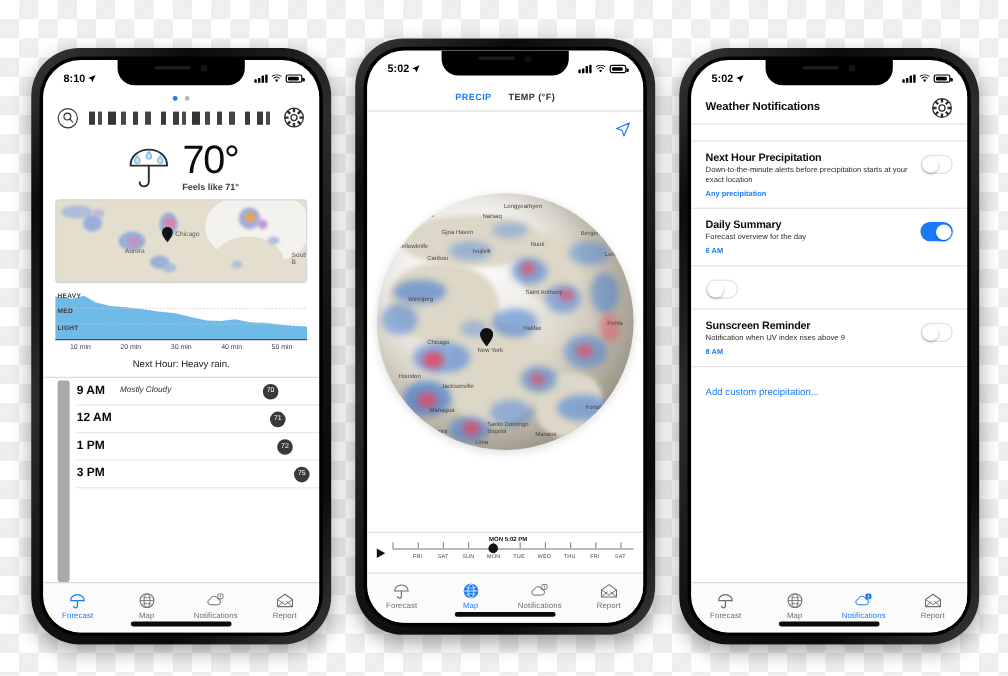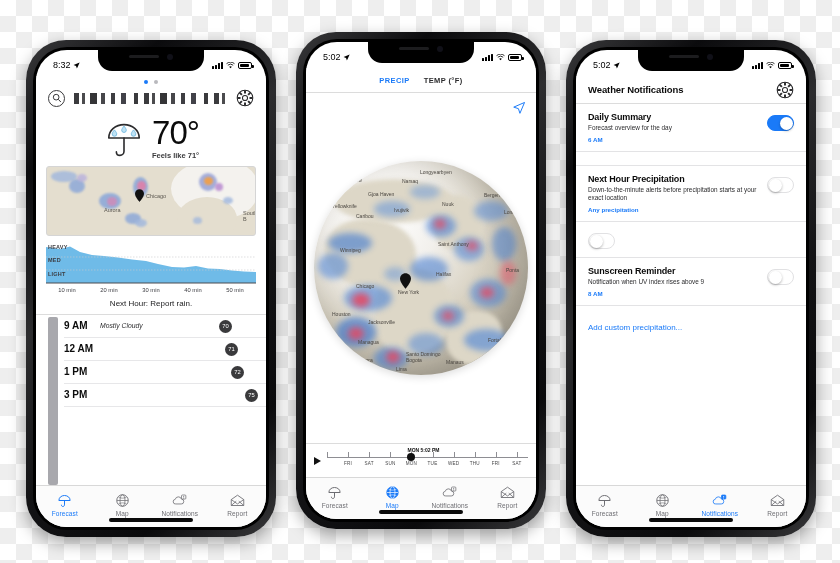--- a/index.html
+++ b/index.html
@@ -58,21 +58,21 @@
   }
   .notch .speaker { width: 30px; height: 3px; border-radius: 2px; background: #1c1c1e; }
   .notch .cam { width: 6px; height: 6px; border-radius: 50%; background: #101018; margin-top:-1px; }
 
   
   .statusbar {
     height: 26px; flex: 0 0 26px;
     display: flex; align-items: center;
     justify-content: space-between;
     padding: 4px 14px 0 17px;
-    font-size: 9px; font-weight: normal; color: #000;
+    font-size: 9px; font-weight: bold; color: #000;
     position: relative; z-index: 30;
   }
   .sb-left { display:flex; align-items:center; gap:2px; }
   .sb-right { display:flex; align-items:center; gap:3px; }
   .loc-arrow { display:inline-block; width:7px; height:7px; }
   .bars { display:flex; align-items:flex-end; gap:1px; height:7px; }
   .bars i { width:2px; background:#000; display:block; border-radius:.5px; }
   .bars i:nth-child(1){height:3px}
   .bars i:nth-child(2){height:4px}
   .bars i:nth-child(3){height:5.5px}
@@ -237,21 +237,21 @@
  <div class="bezel">
   <div class="screen">
 
     <div class="notch">
       <div class="speaker"></div>
       <div class="cam"></div>
     </div>
 
     <div class="statusbar">
       <div class="sb-left">
-        <span>8:32</span>
+        <span>8:10</span>
         <svg class="loc-arrow" viewBox="0 0 10 10">
           <path d="M9.5 .6 .8 4.4l3.5 1.3 1.3 3.5z" fill="#000"></path>
         </svg>
       </div>
       <div class="sb-right">
         <span class="bars">
               <i></i>
               <i></i>
               <i></i>
               <i></i>
@@ -351,21 +351,21 @@
         </div>
         <div class="pc-axis" style="position:absolute;left:0;right:0;top:42px;">
           <span>10 min</span>
           <span>20 min</span>
           <span>30 min</span>
           <span>40 min</span>
           <span>50 min</span>
         </div>
       </div>
 
-      <div class="nexthour">Next Hour: Report rain.</div>
+      <div class="nexthour">Next Hour: Heavy rain.</div>
       <div class="divider"></div>
 
 
       <div class="hourlist">
         <div class="scrollbar"></div>
         <div class="hrow">
           <span class="htime">9 AM</span>
           <span class="hcond">Mostly Cloudy</span>
           <span class="tbadge" style="right:34px;top:5px;">70</span>
         </div>
@@ -652,38 +652,38 @@
           <line x1="4.8" y1="4.8" x2="7.8" y2="7.8"></line>
           <line x1="16.2" y1="16.2" x2="19.2" y2="19.2"></line>
           <line x1="19.2" y1="4.8" x2="16.2" y2="7.8"></line>
           <line x1="7.8" y1="16.2" x2="4.8" y2="19.2"></line>
         </g>
       </svg>
     </div>
 
     <div class="notiflist">
 
+      <div class="notifrow first" style="margin-top:13px;">
+        <div class="ntext">
+          <div class="ntitle">Next Hour Precipitation</div>
+          <div class="ndesc">Down-to-the-minute alerts before precipitation starts at your exact location</div>
+          <div class="nmeta">Any precipitation</div>
+        </div>
+        <div class="toggle">
+              <i></i>
+            </div>
+      </div>
+
       <div class="notifrow">
         <div class="ntext">
           <div class="ntitle">Daily Summary</div>
           <div class="ndesc">Forecast overview for the day</div>
           <div class="nmeta">6 AM</div>
         </div>
         <div class="toggle on">
-              <i></i>
-            </div>
-      </div>
-
-      <div class="notifrow first" style="margin-top:13px;">
-        <div class="ntext">
-          <div class="ntitle">Next Hour Precipitation</div>
-          <div class="ndesc">Down-to-the-minute alerts before precipitation starts at your exact location</div>
-          <div class="nmeta">Any precipitation</div>
-        </div>
-        <div class="toggle">
               <i></i>
             </div>
       </div>
 
 
       <div class="notifrow">
         <div class="toggle">
               <i></i>
             </div>
       </div>

